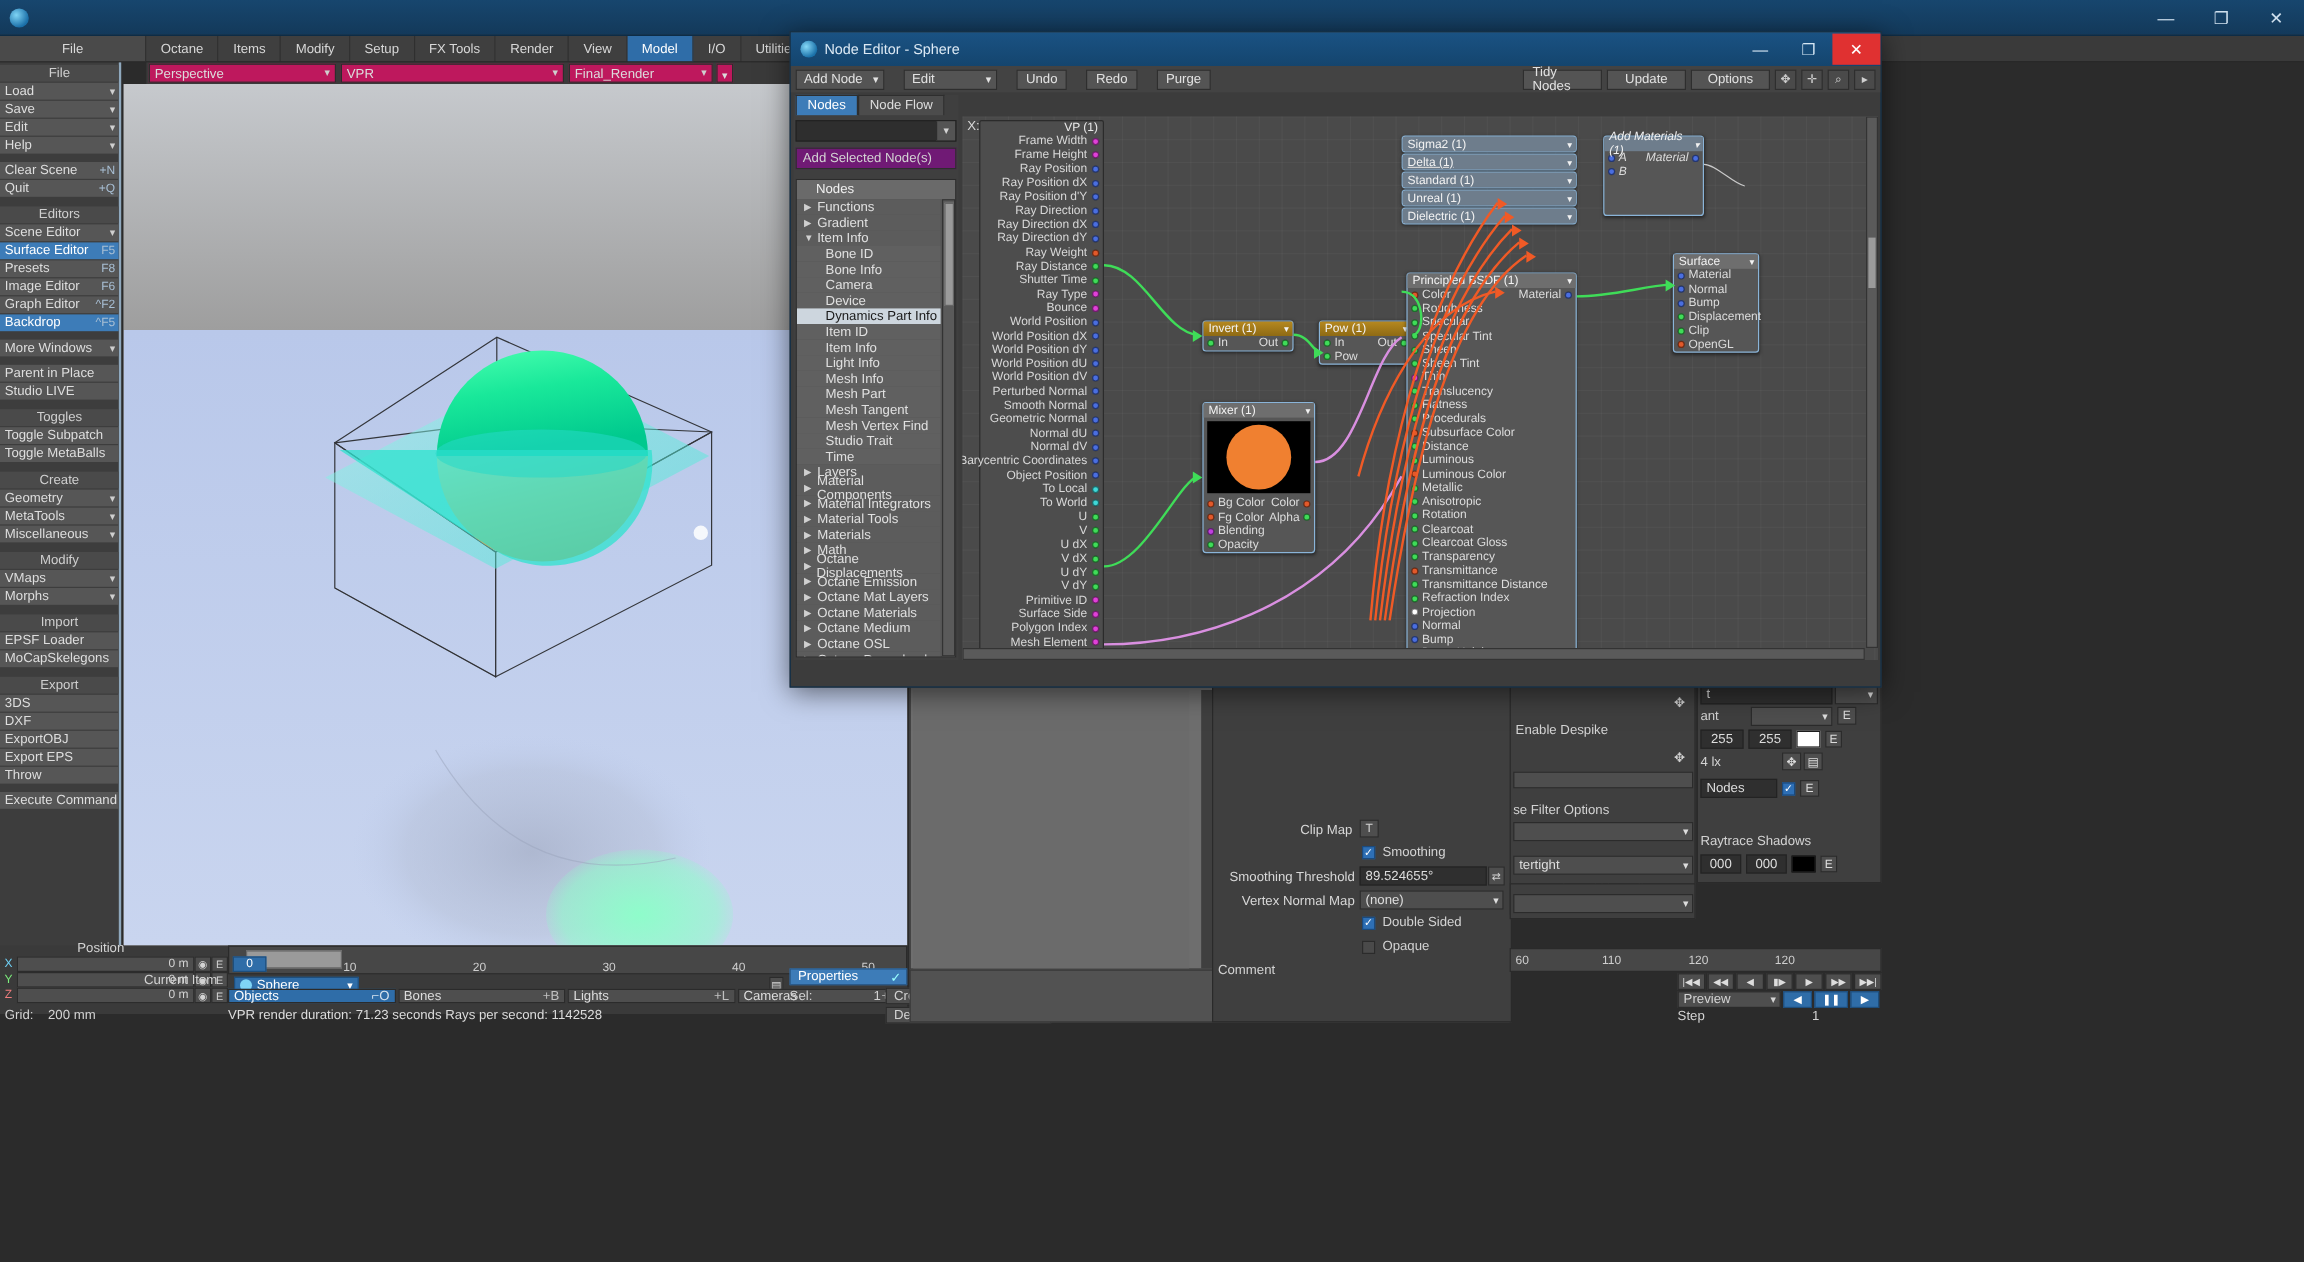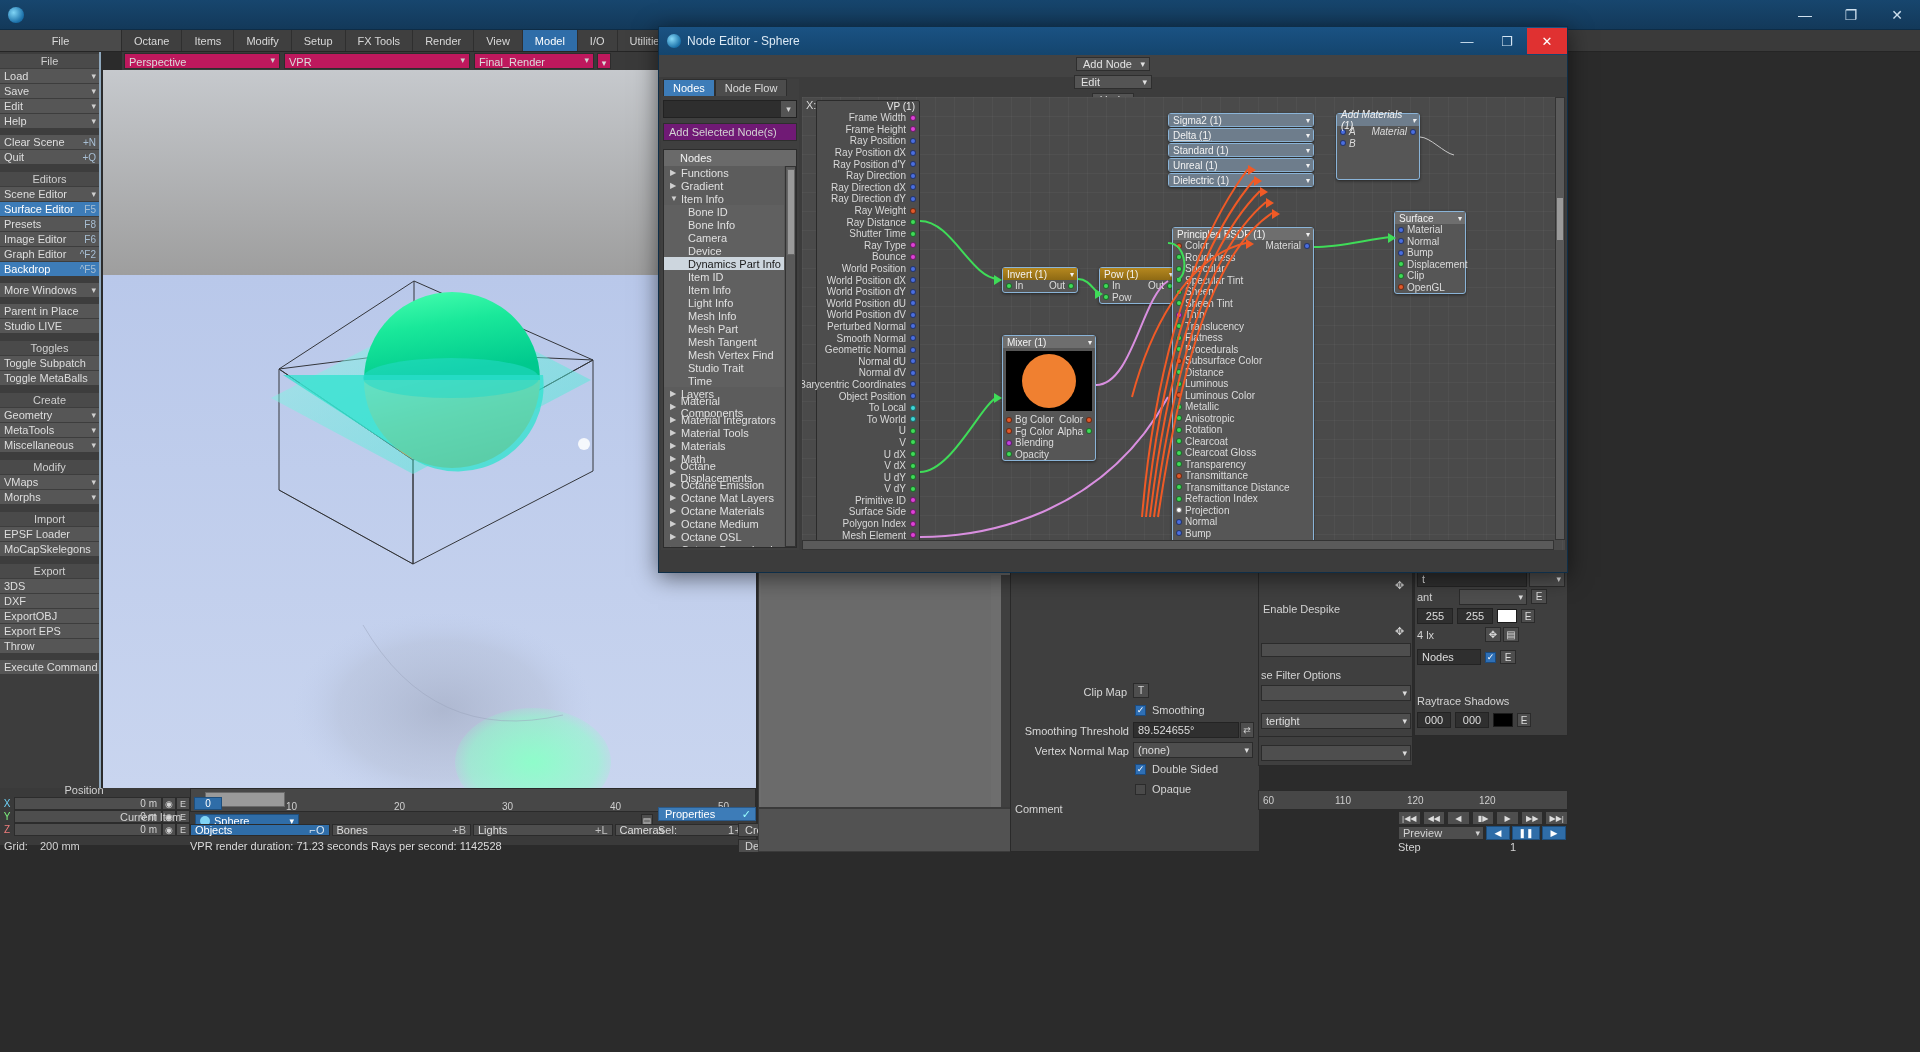--- a/index.html
+++ b/index.html
@@ -84,21 +84,21 @@
      background:#3c3c3c; border:1px solid #0e2e48;
      box-shadow:0 4px 22px rgba(0,0,0,.55);}
   #ne-title{ height:28px; background:linear-gradient(#1a5283,#14456e);
      display:flex; align-items:center; padding-left:8px; color:#dce9f4; font-size:12px;}
   #ne-title .ico{ width:14px;height:14px;border-radius:50%;margin-right:6px;
      background:radial-gradient(circle at 35% 35%,#86d8f7,#1b72aa 70%);}
   .ne-winbtns{ margin-left:auto; display:flex;}
   .ne-wb{ width:40px;height:26px;display:flex;align-items:center;justify-content:center;
      color:#d5e6f3;font-size:13px;}
   .ne-wb.close{ background:#e03131; color:#fff;}
-  #ne-toolbar{ height:22px; background:#434343; display:flex; align-items:center; padding:2px 4px; gap:4px;flex-direction:column;}
+  #ne-toolbar{ height:22px; background:#434343; display:flex; align-items:center; padding:2px 4px; gap:16px;}
   .nbtn{ height:17px; background:#545454; border:1px solid #2e2e2e; color:#e2e2e2;
      display:flex;align-items:center;padding:0 7px; font-size:11px;}
   .ndd{ height:17px; background:#545454; border:1px solid #2e2e2e; color:#e2e2e2;
      display:flex;align-items:center;padding:0 16px 0 6px; font-size:11px; position:relative;}
   .ndd .car{ position:absolute; right:4px; font-size:9px;}
   .ne-ico{ width:18px;height:17px; background:#4a4a4a;border:1px solid #2e2e2e;
      display:flex;align-items:center;justify-content:center;font-size:10px;color:#cfcfcf;}
 
   #ne-left{ position:absolute; left:2px; top:52px; width:138px; bottom:22px; background:#3f3f3f;}
   .ntab{ display:inline-flex; align-items:center; height:17px; padding:0 9px; font-size:11px;

